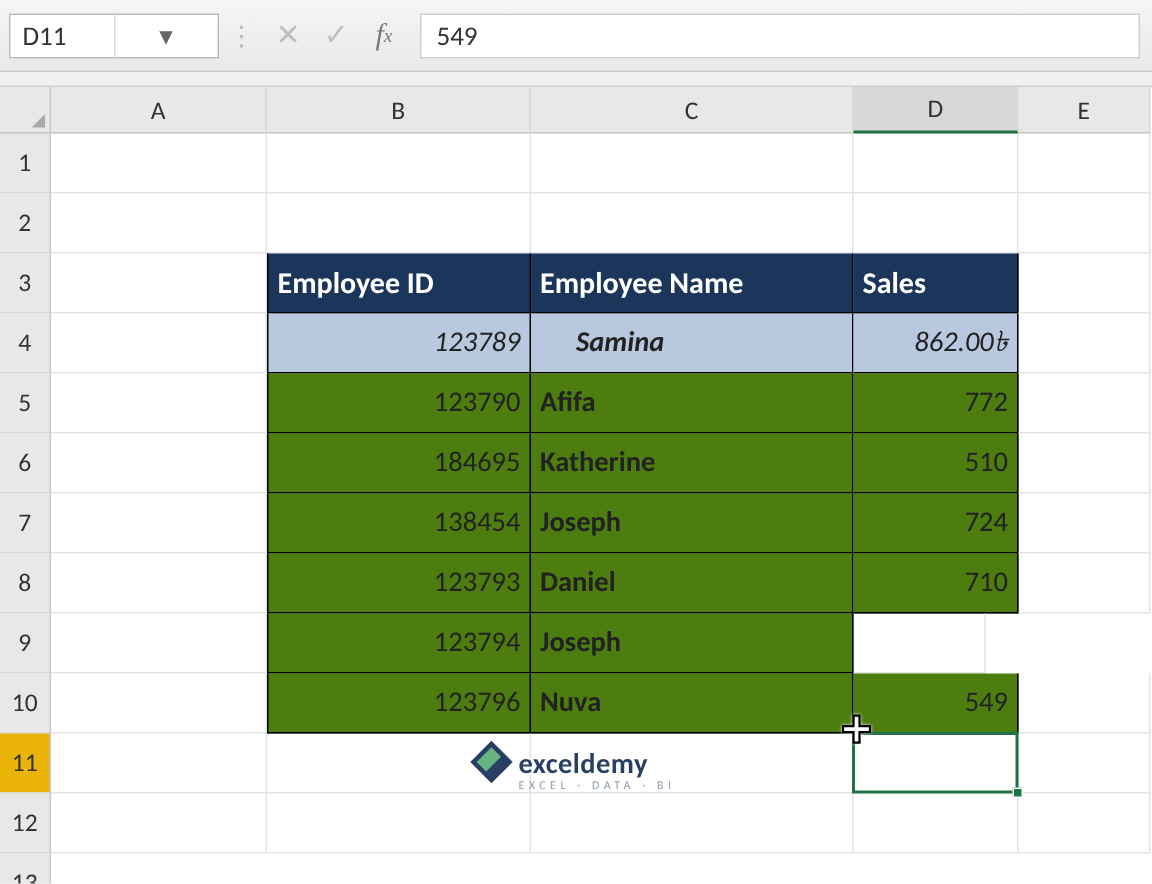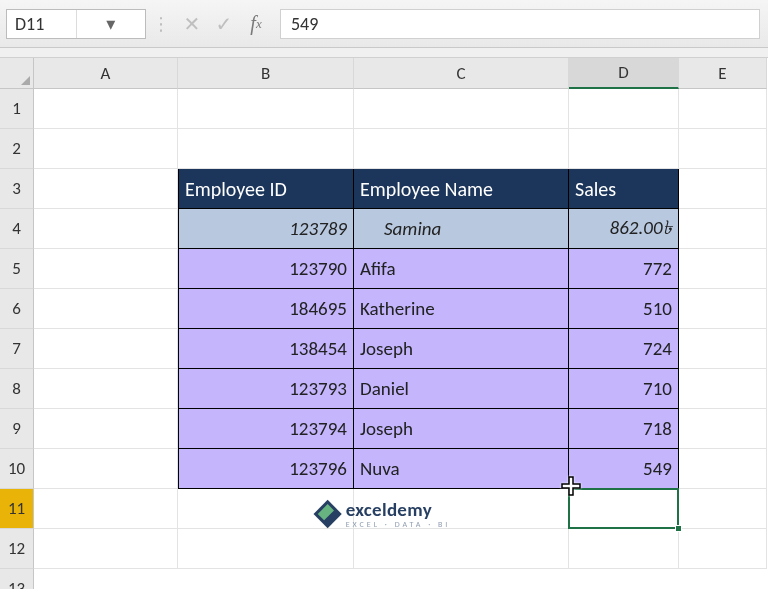--- a/index.html
+++ b/index.html
@@ -29,40 +29,40 @@
   .colhdrs { display:flex; height:31px; }
   .colhdr { border-right:1px solid #d8d8d8; border-bottom:1px solid #c6c6c6; background:#e8e8e8; display:flex; align-items:center; justify-content:center; font-size:17px; color:#333; }
   .colhdr.active { background:#d8d8d8; border-bottom:2px solid #1f7246; }
   .cA { width:144px; } .cB { width:176px; } .cC { width:215px; } .cD { width:110px; } .cE { width:88px; }
 
   .grid { position:relative; }
   .row { display:flex; height:40px; }
   .cell { border-right:1px solid #e3e3e3; border-bottom:1px solid #e3e3e3; display:flex; align-items:center; font-size:19px; color:#222; }
   .cell .inner { width:100%; padding:0 6px; overflow:hidden; white-space:nowrap; text-overflow:ellipsis; }
   .right .inner { text-align:right; }
-  .left .inner { text-align:left; }
+  .left .inner { text-align:left;font-weight:bold; }
 
   
   .thdr { background:#1c355a; color:#fff; }
   .thdr .inner { font-size:20px; }
-  .trow .cell.cB, .trow .cell.cC, .trow .cell.cD { background:#c4b5fd; }
+  .trow .cell.cB, .trow .cell.cC, .trow .cell.cD { background:#4d7c0f; }
   .tborder { border-right:1.5px solid #000 !important; border-bottom:1.5px solid #000 !important; }
   .tborder-left { border-left:1.5px solid #000; }
   .hiRow .cell.cB, .hiRow .cell.cC, .hiRow .cell.cD { background:#b8c8df; font-style:italic;padding-left:24px; }
 
   
   .selbox { position:absolute; border:2px solid #1f7246; pointer-events:none; }
   .selhandle { position:absolute; width:7px; height:7px; background:#1f7246; border:1px solid #fff; }
 
   
   .xl-cursor { position:absolute; color:#000; }
   .xl-cursor svg { filter: drop-shadow(0 0 1px #fff); }
 
   
-  .wm { position:absolute; left:50%; transform:translateX(-50%); top:498px; display:flex; align-items:center; gap:8px; opacity:.95; }
+  .wm { position:absolute; left:50%; transform:translateX(-50%); top:498px; display:flex; gap:8px; opacity:.95; }
   .wm .logo { width:20px; height:20px; background:#1c355a; transform:rotate(45deg); position:relative; }
   .wm .logo::before { content:""; position:absolute; inset:3px 8px 3px 3px; background:#5fb07a; }
   .wm .txt { font-size:19px; color:#1c355a; font-weight:600; letter-spacing:.3px; }
   .wm .sub { font-size:8px; color:#8a98ad; letter-spacing:3px; margin-top:-2px; }
 </style>
 </head>
 <body>
 
 <div class="wrap">
 
@@ -291,23 +291,20 @@
         <div class="row trow">
             <div class="cell cA">
               <div class="inner"></div>
             </div>
             <div class="cell cB tborder tborder-left right">
               <div class="inner">123794</div>
             </div>
             <div class="cell cC tborder left">
               <div class="inner">Joseph</div>
             </div>
-            <div class="cell cD tborder right">
-              <div class="inner">718</div>
-            </div>
             <div class="cell cE">
               <div class="inner"></div>
             </div>
           </div>
         <div class="row trow">
             <div class="cell cA">
               <div class="inner"></div>
             </div>
             <div class="cell cB tborder tborder-left right">
               <div class="inner">123796</div>

